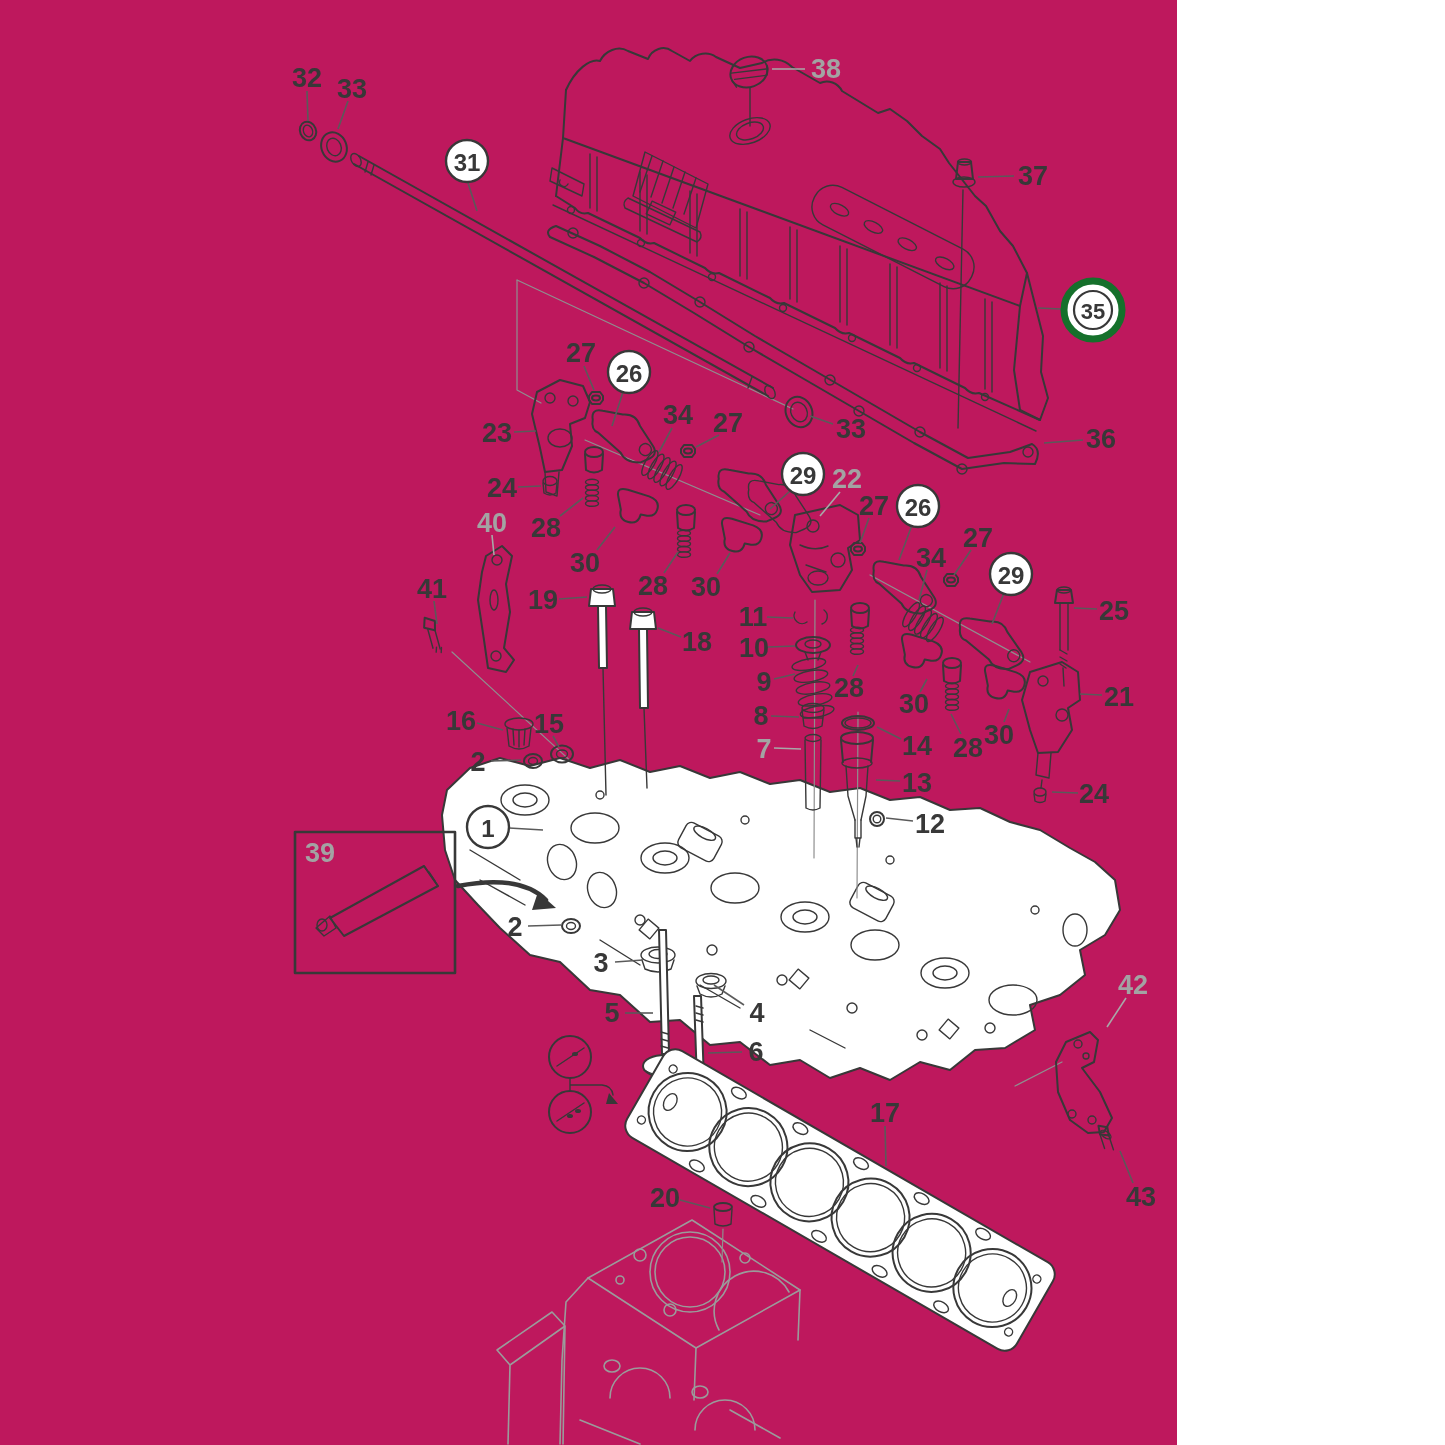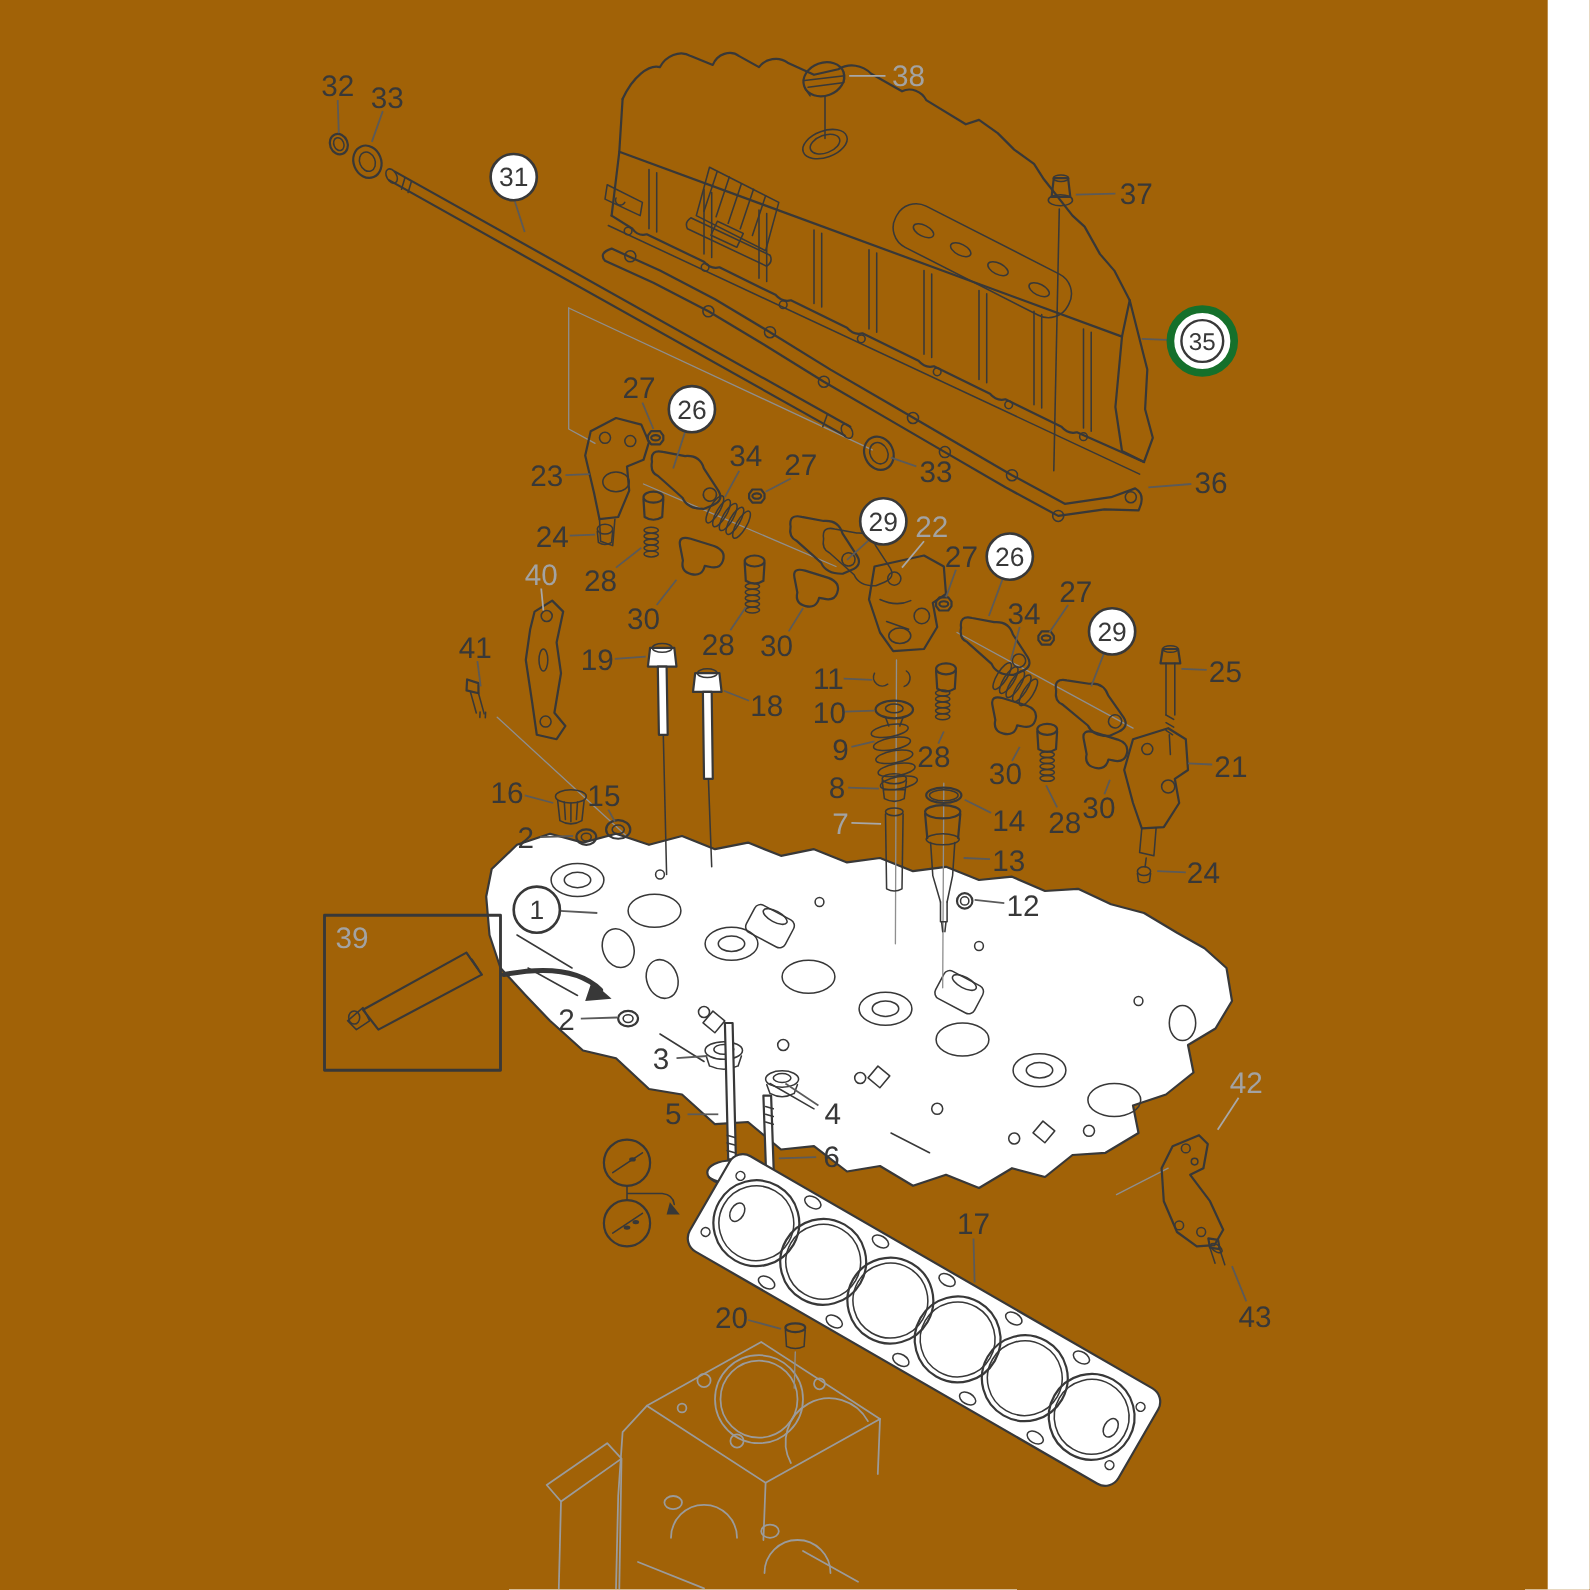--- a/index.html
+++ b/index.html
@@ -1,17 +1,17 @@
 <!DOCTYPE html>
 <html><head>
 <meta charset="utf-8">
 <style>
   html,body{margin:0;padding:0;background:#fff;}
   body{width:1445px;height:1445px;font-family:"Liberation Sans",sans-serif;}
-  #stage{width:1407px;height:1445px;position:relative;background:#a16207;}
+  #stage{width:1177px;height:1445px;position:relative;background:#be185d;font-weight:bold;}
   svg{display:block;}
   .art{stroke:#383838;fill:none;stroke-width:2;stroke-linecap:round;stroke-linejoin:round;}
   .thin{stroke-width:1.4;}
   .hair{stroke:#8f8f8f;stroke-width:1.2;}
   .lite{stroke:#9b9b9b;stroke-width:1.6;}
   .wfill{fill:#ffffff;}
 </style>
 </head>
 <body>
 

